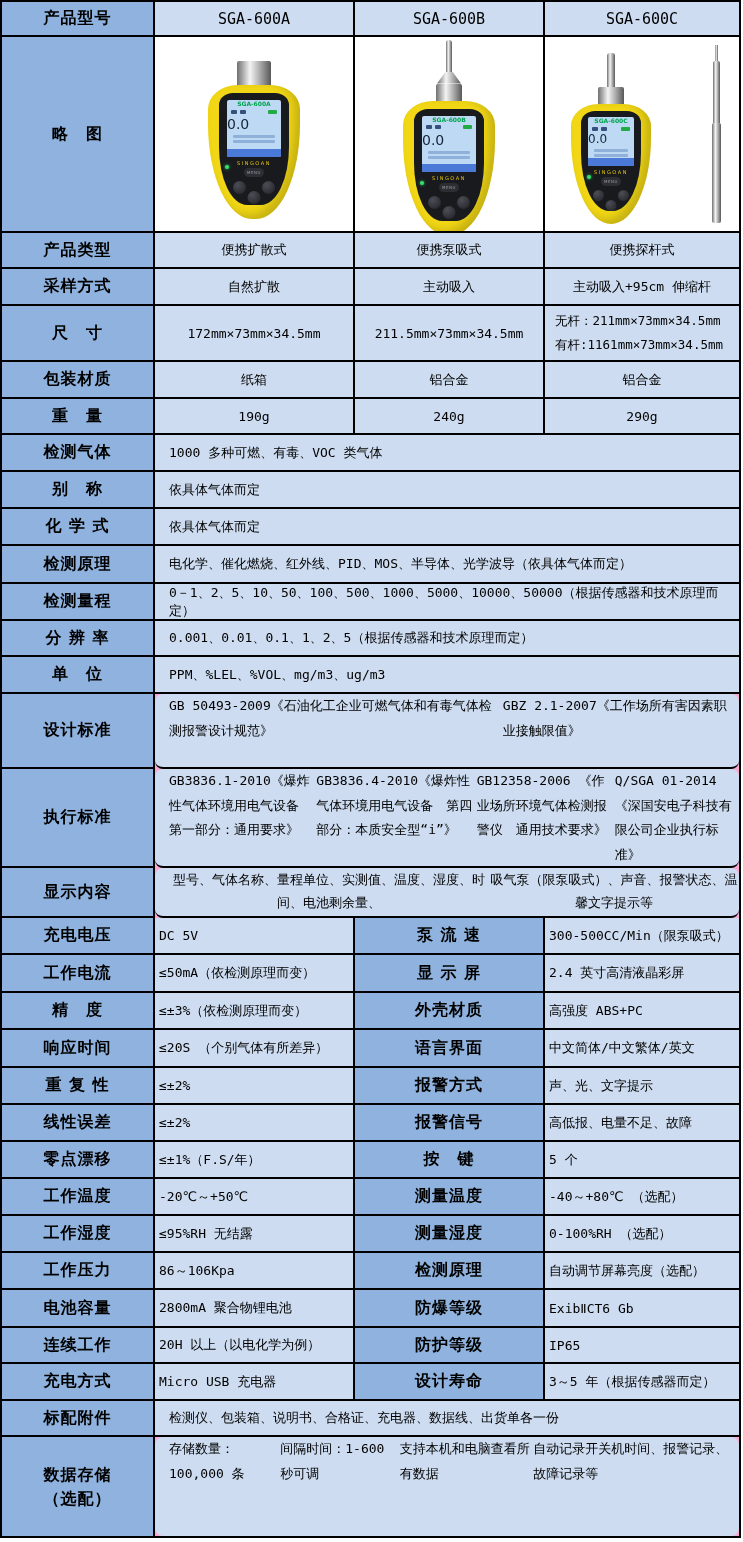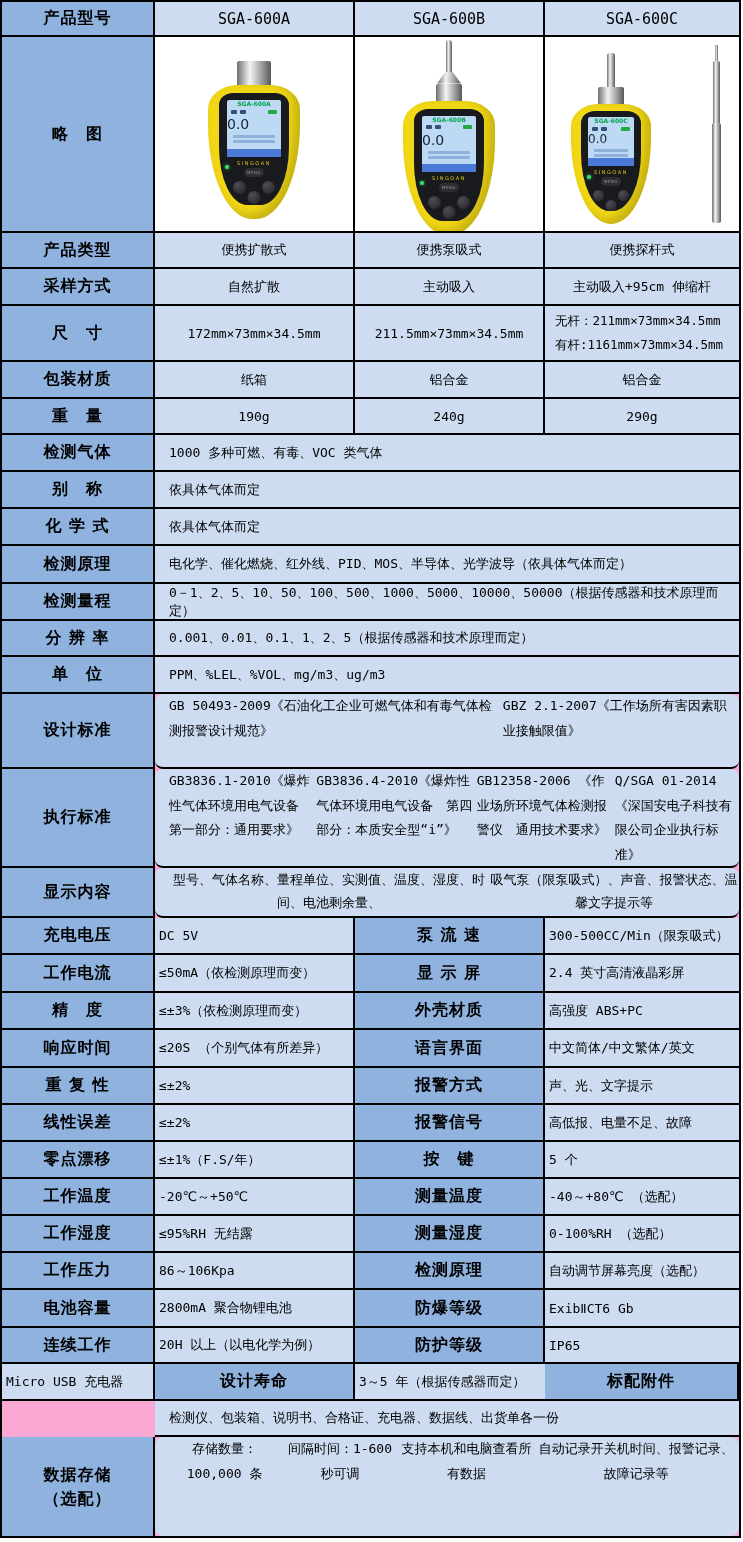--- a/index.html
+++ b/index.html
@@ -5,21 +5,21 @@
   html,body{margin:0;padding:0;background:#ffffff;}
   body{width:743px;height:1542px;font-family:"DejaVu Sans","Liberation Sans",sans-serif;}
   .sheet{width:741px;height:1538px;box-sizing:border-box;border:2px solid #000;background:#f9a8d4;
     display:grid;
     grid-template-columns:153px 200px 190px 1fr;
     grid-template-rows:35px 196px 36px 37px 56px 37px 36px 37px 37px 37px 38px 37px 36px 37px 75px 99px 50px 37px 38px 37px 38px 37px 37px 37px 37px 37px 37px 38px 36px 37px 36px 1fr;
   }
   .cell{box-sizing:border-box;border-right:2px solid #000;border-bottom:2px solid #000;
     display:flex;align-items:center;justify-content:center;overflow:hidden;}
   .no-r{border-right:none;}
-  .no-b{border-bottom:none;text-align:center;}
+  .no-b{border-bottom:none;}
   .lab{background:#8FB3DE;font-weight:bold;font-size:16px;color:#000;letter-spacing:1px;text-align:center;}
   .val{background:#CDDCF0;font-size:13px;color:#000;
     font-family:"DejaVu Sans Mono","Liberation Mono","DejaVu Sans",monospace;}
   .hdr{font-size:15px;}
   .wide{grid-column:2 / 5;justify-content:flex-start;padding-left:14px;}
   .ml{flex-direction:row;align-items:flex-start;justify-content:center;line-height:24.5px;border-radius:8px;}
   .ml2{line-height:23px;text-align:center;}
   .leftpad{justify-content:flex-start;padding-left:4px;}
   .dim{flex-direction:column;align-items:flex-start;justify-content:center;padding-left:10px;line-height:24px;font-size:12.5px;}
   .labcol{flex-direction:column;line-height:24px;}
@@ -302,20 +302,21 @@
   <div class="cell lab">电池容量</div>
   <div class="cell val leftpad">2800mA 聚合物锂电池</div>
   <div class="cell lab">防爆等级</div>
   <div class="cell val leftpad no-r">ExibⅡCT6 Gb</div>
 
   <div class="cell lab">连续工作</div>
   <div class="cell val leftpad">20H 以上（以电化学为例）</div>
   <div class="cell lab">防护等级</div>
   <div class="cell val leftpad no-r">IP65</div>
 
+  <div class="cell lab">充电方式</div>
   <div class="cell val leftpad">Micro USB 充电器</div>
   <div class="cell lab">设计寿命</div>
   <div class="cell val leftpad no-r">3～5 年（根据传感器而定）</div>
 
   <div class="cell lab">标配附件</div>
   <div class="cell val wide no-r">检测仪、包装箱、说明书、合格证、充电器、数据线、出货单各一份</div>
 
   <div class="cell lab labcol no-b">
     <div>数据存储</div>
     <div>（选配）</div>

